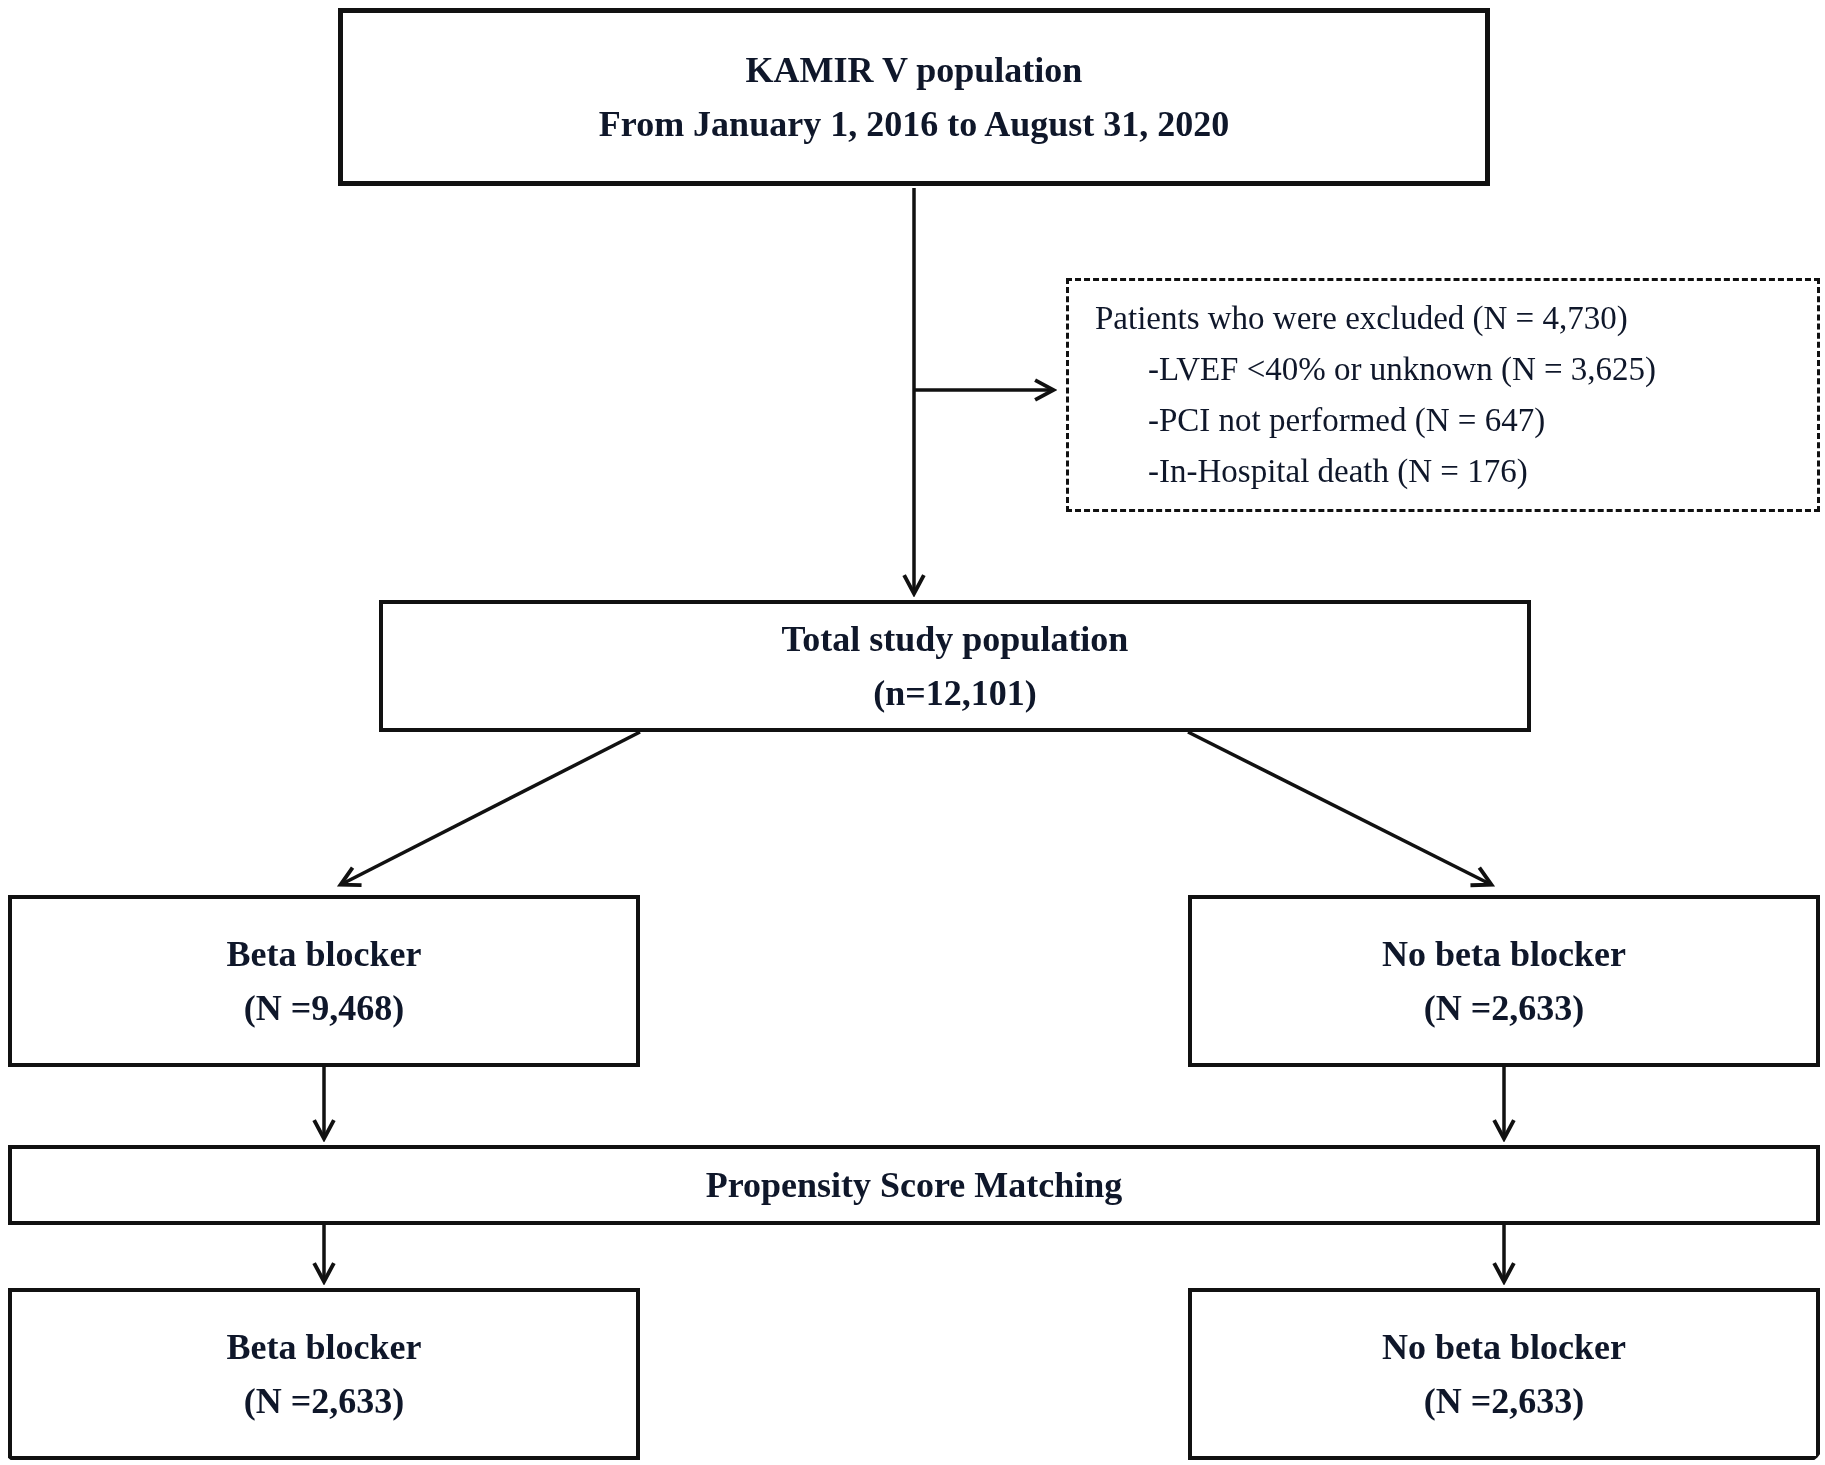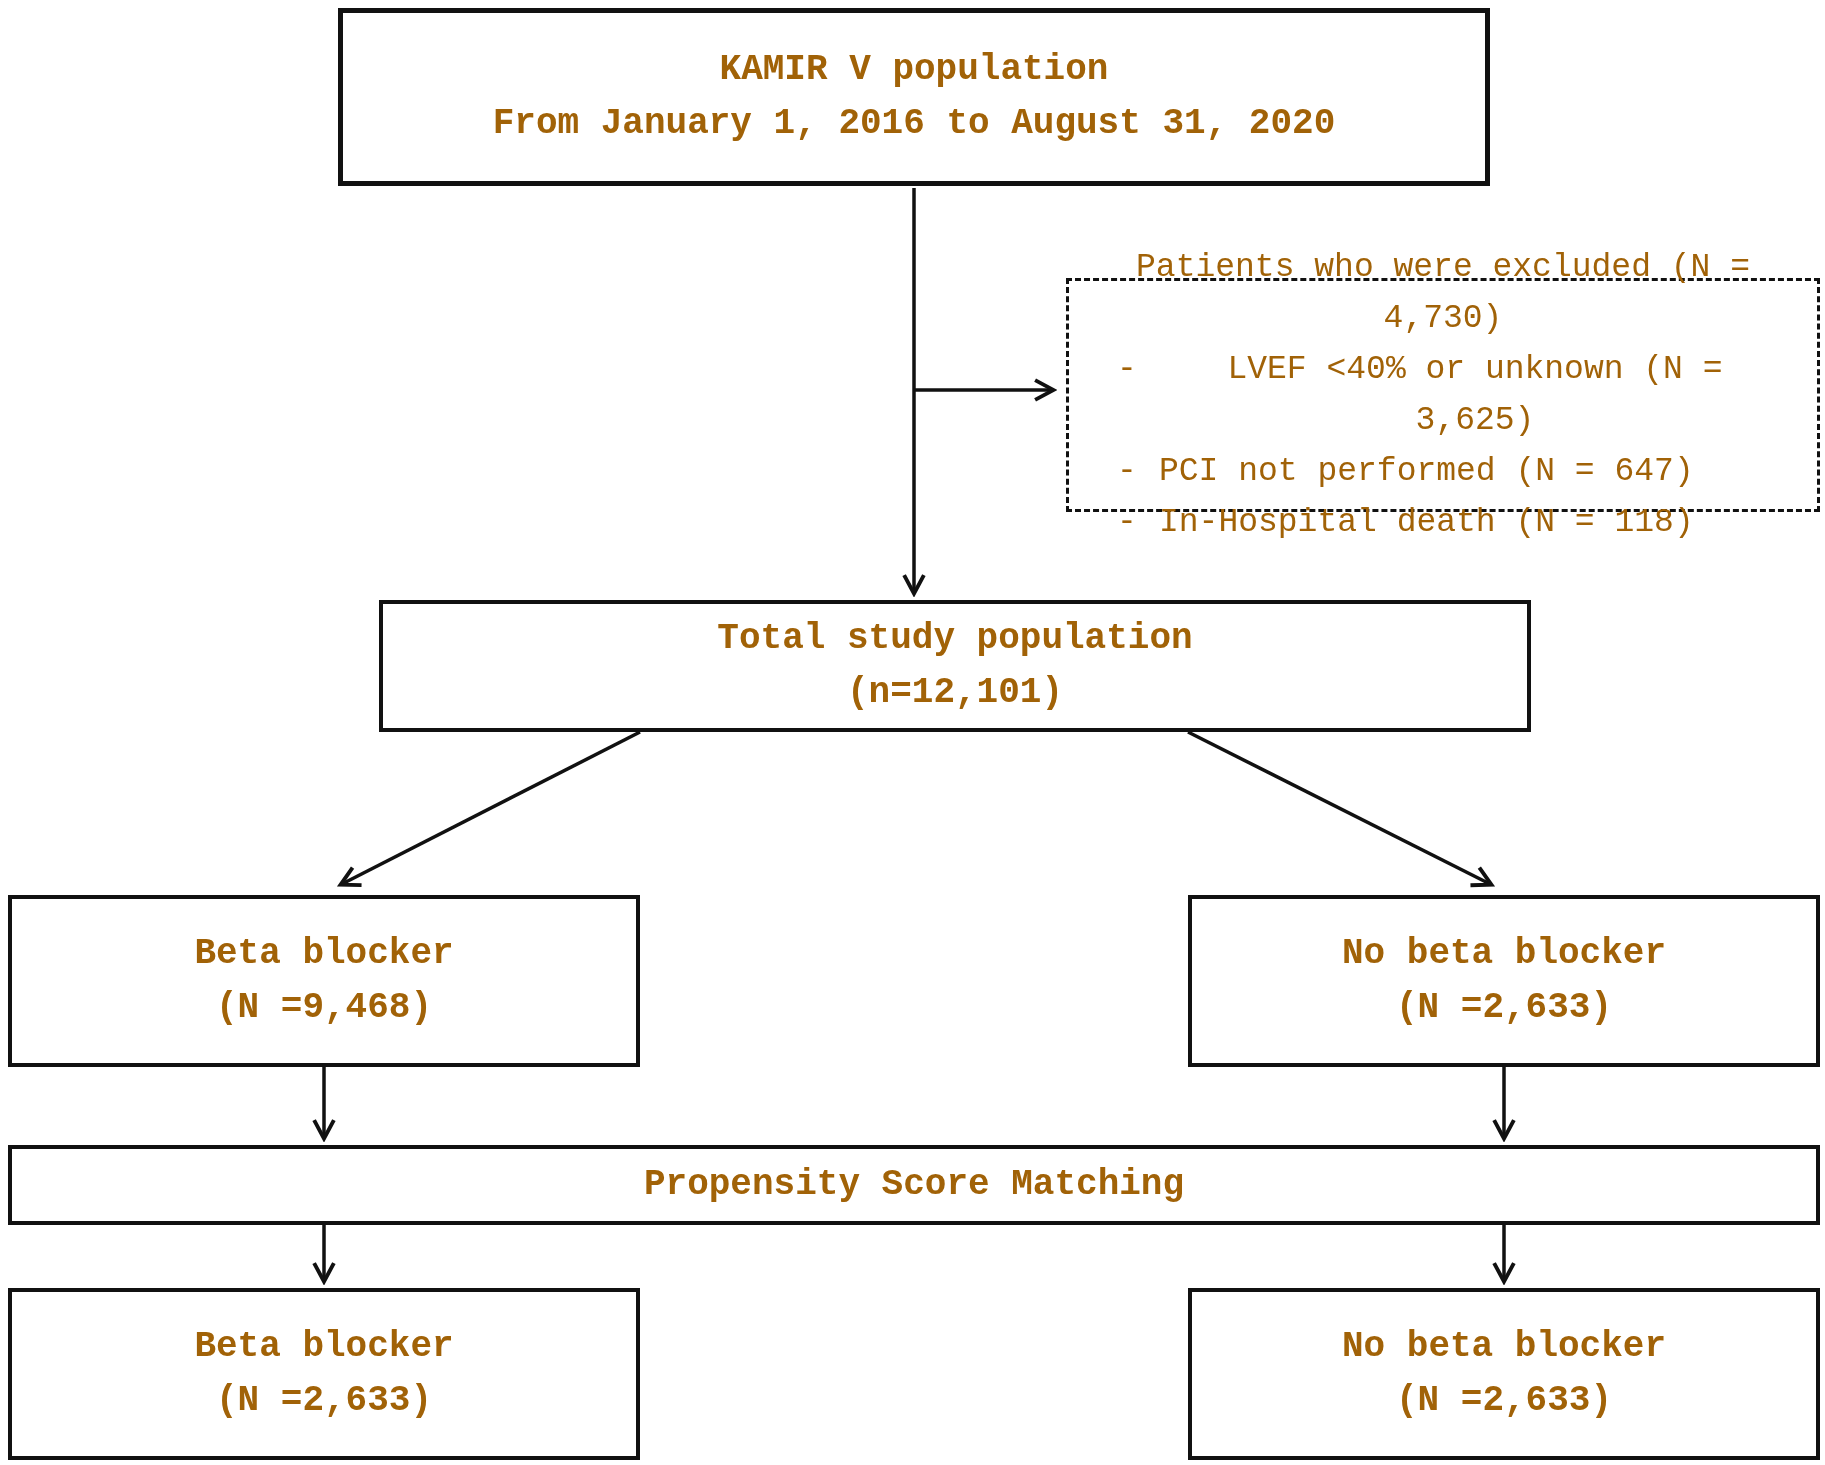--- a/index.html
+++ b/index.html
@@ -2,23 +2,24 @@
 <html><head>
 <meta charset="utf-8">
 <style>
   * { box-sizing: border-box; }
   html, body { margin: 0; padding: 0; background: #ffffff; }
   .canvas {
     position: relative;
     width: 1825px;
     height: 1465px;
     background: #ffffff;
-    font-family: Liberation Mono, monospace;
-    color: #a16207;
+    font-family: Liberation Serif, serif;
+    color: #0f172a;
     overflow: hidden;
+    border-radius: 26px;
   }
   .connectors {
     position: absolute;
     left: 0; top: 0;
     width: 1825px; height: 1465px;
   }
   .box {
     position: absolute;
     border: 4px solid #111111;
     background: #ffffff;
@@ -29,21 +30,21 @@
     text-align: center;
     font-weight: 700;
     font-size: 36px;
     line-height: 1.5;
   }
   .box--top { border-width: 5px; }
   .box--dashed {
     border: 3px dashed #111111;
     font-weight: 400;
     align-items: flex-start;
-    text-align: center;
+    text-align: right;
     font-size: 33px;
     line-height: 1.55;
     padding: 12px 26px;
   }
   .excl-item { display: flex; }
   .excl-item .dash { width: 64px; flex: 0 0 auto; }
 </style>
 </head>
 <body>
 
@@ -75,21 +76,21 @@
     <div class="excl-item">
       <span class="dash">-</span>
       <span>LVEF &lt;40% or unknown (N = 3,625)</span>
     </div>
     <div class="excl-item">
       <span class="dash">-</span>
       <span>PCI not performed (N = 647)</span>
     </div>
     <div class="excl-item">
       <span class="dash">-</span>
-      <span>In-Hospital death (N = 118)</span>
+      <span>In-Hospital death (N = 176)</span>
     </div>
   </div>
 
   <div class="box" style="left:338px; top:600px; width:1152px; height:132px;margin-left:41px;">
     <div>Total study population</div>
     <div>(n=12,101)</div>
   </div>
 
   <div class="box" style="left:8px; top:895px; width:632px; height:172px;">
     <div>Beta blocker</div>

